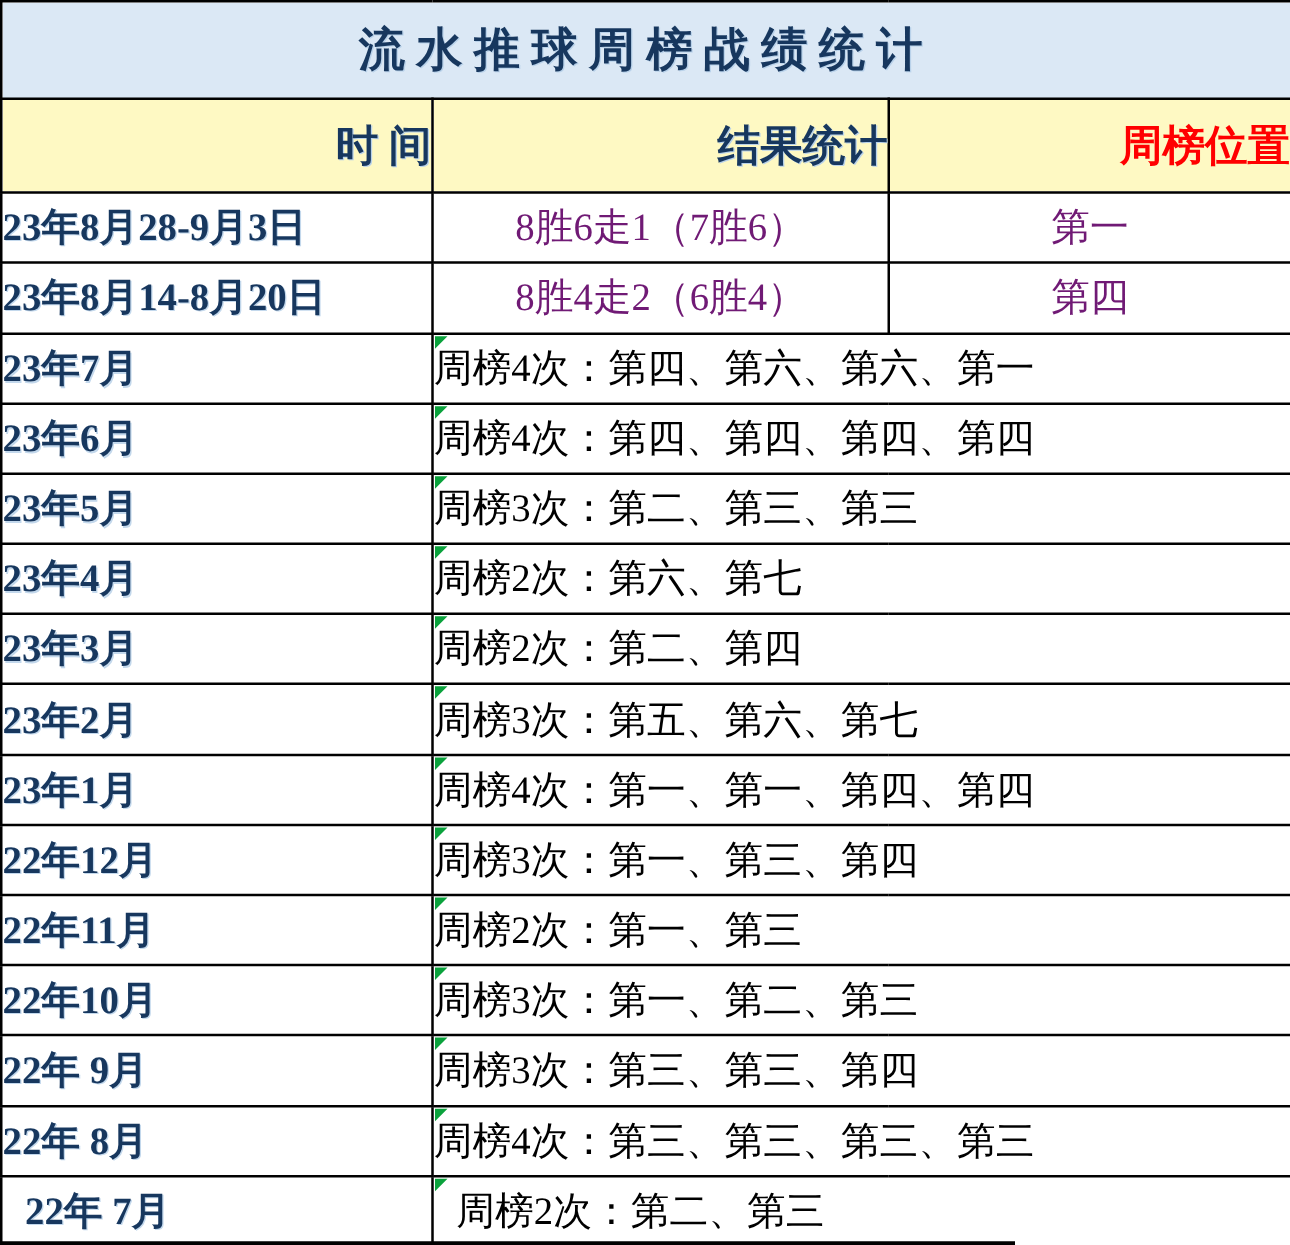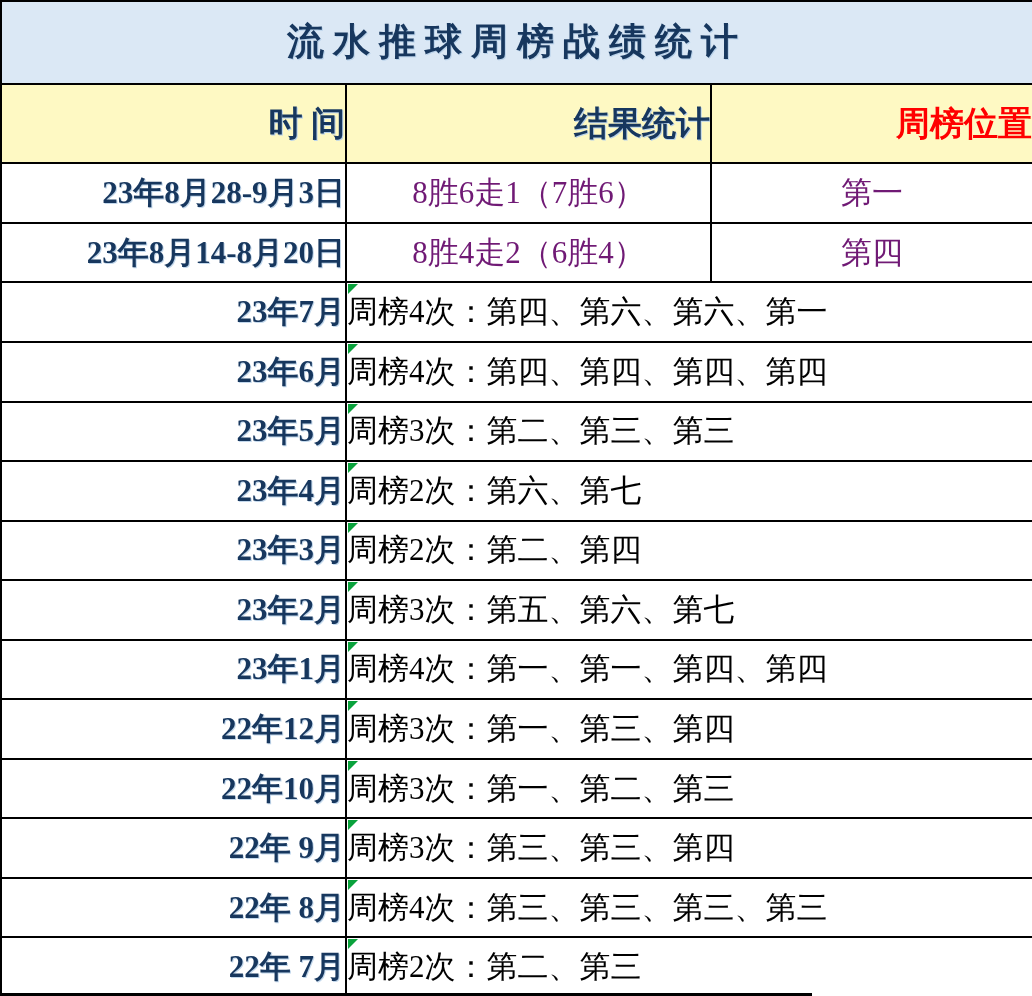--- a/index.html
+++ b/index.html
@@ -53,41 +53,42 @@
     color: #FF0000;
   }
   td {
     height: 49px;
     font-size: 31px;
     vertical-align: middle;
   }
   td.time {
     color: #17375E;
     font-weight: bold;
-    text-align: right;
+    text-align: left;
     text-shadow: 1px 1px 0 #c3d8ec;
   }
   td.res, td.pos {
     color: #701a75;
     text-align: center;
     font-weight: normal;
   }
   td.merged {
     color: #000000;
     text-align: left;
     padding-left: 68px;
     position: relative;
     font-weight: normal;
     margin-left: 24px;
   }
   td.no-right {
     border-right: none;
   }
   tr.last td {
     border-bottom: none;
+    padding-left: 18px;
   }
   .tri {
     position: absolute;
     top: 1px;
     left: 1px;
     width: 0;
     height: 0;
     border-top: 10px solid #0AA23C;
     border-right: 10px solid transparent;
   }
@@ -157,20 +158,24 @@
     </tr>
     <tr>
       <td class="time">23年1月</td>
       <td class="merged no-right" colspan="2"><span class="tri"></span><span>周榜4次：第一、第一、第四、第四</span></td>
     </tr>
     <tr>
       <td class="time">22年12月</td>
       <td class="merged no-right" colspan="2"><span class="tri"></span><span>周榜3次：第一、第三、第四</span></td>
     </tr>
     <tr>
+      <td class="time">22年11月</td>
+      <td class="merged no-right" colspan="2"><span class="tri"></span><span>周榜2次：第一、第三</span></td>
+    </tr>
+    <tr>
       <td class="time">22年10月</td>
       <td class="merged no-right" colspan="2"><span class="tri"></span><span>周榜3次：第一、第二、第三</span></td>
     </tr>
     <tr>
       <td class="time">22年 9月</td>
       <td class="merged no-right" colspan="2"><span class="tri"></span><span>周榜3次：第三、第三、第四</span></td>
     </tr>
     <tr>
       <td class="time">22年 8月</td>
       <td class="merged no-right" colspan="2"><span class="tri"></span><span>周榜4次：第三、第三、第三、第三</span></td>

